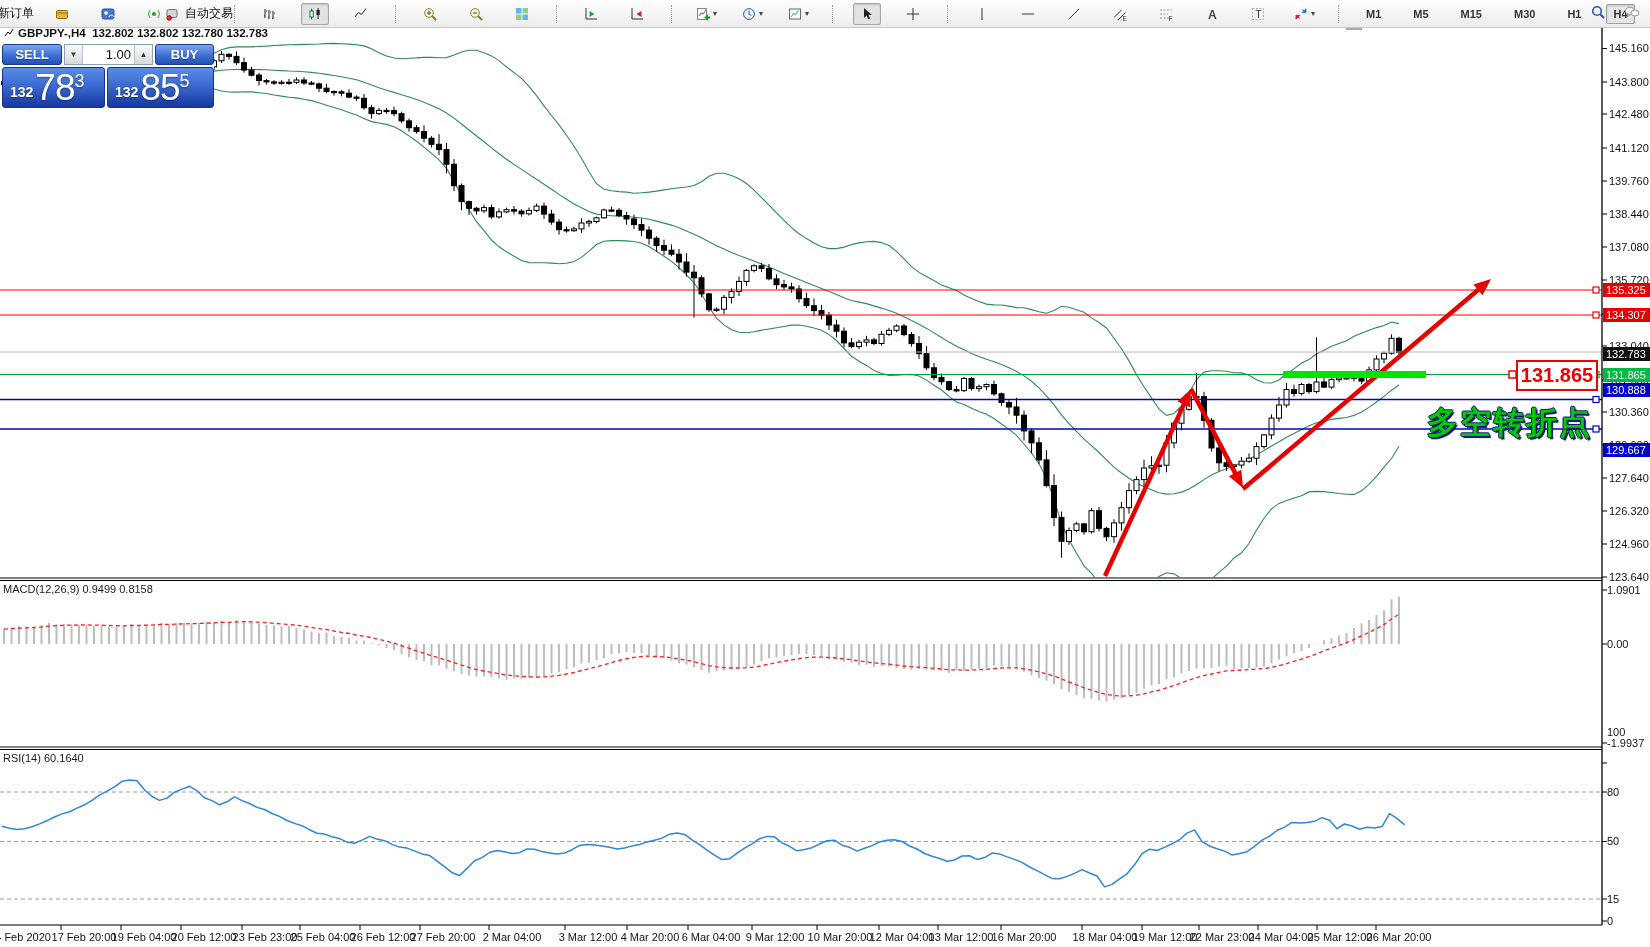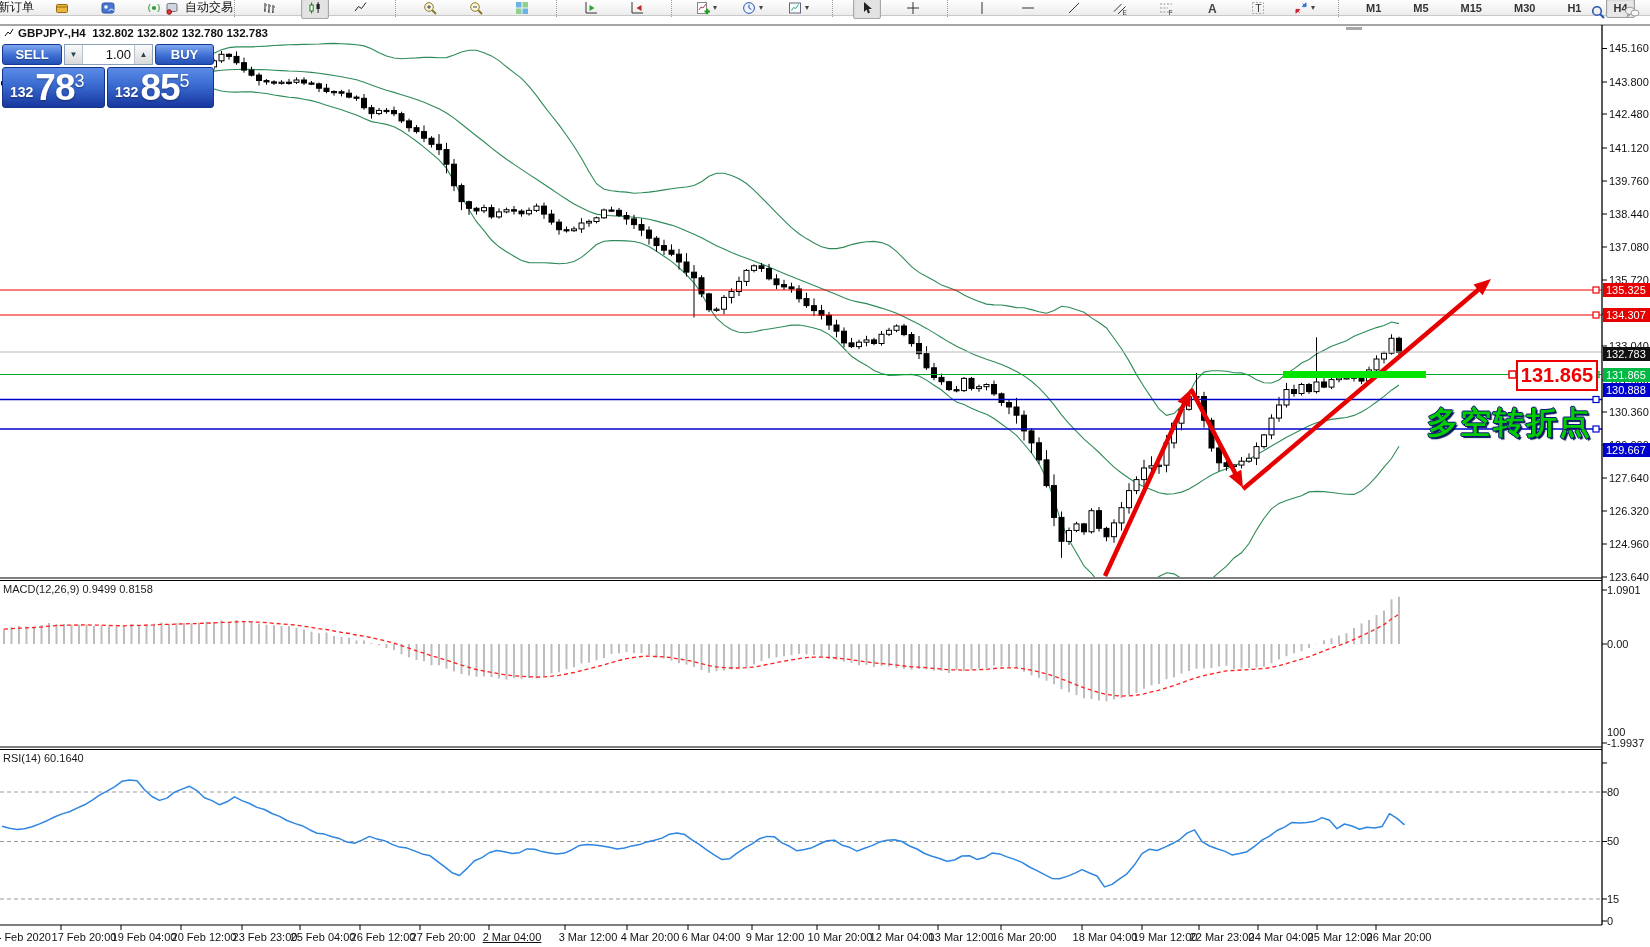--- a/index.html
+++ b/index.html
@@ -1,19 +1,19 @@
 <!DOCTYPE html>
 <html><head>
 <meta charset="utf-8">
 <style>
   html,body{margin:0;padding:0;background:#fff;}
   #app{position:relative;width:1650px;height:947px;background:#fff;overflow:hidden;
        font-family:"Liberation Sans",sans-serif;-webkit-font-smoothing:antialiased;}
   
-  .toolbar{position:absolute;left:0;top:0;width:1650px;height:16px;
+  .toolbar{position:absolute;left:0;top:0;width:1650px;height:28px;
     background:linear-gradient(#fefefe,#ececec);border-bottom:1px solid #c9c9c9;
     display:flex;align-items:center;gap:18px;padding-left:2px;box-sizing:border-box;z-index:40;}
   .tbtn{height:20px;min-width:22px;display:inline-flex;align-items:center;justify-content:center;
     border:1px solid transparent;border-radius:2px;gap:2px;padding:0 2px;cursor:default;}
   .tbtn.pressed{background:#e3e3e3;border:1px solid #a8a8a8;box-shadow:inset 0 1px 2px rgba(0,0,0,.15);}
   .tbtn .caret{font-size:8px;color:#444;line-height:1;}
   .tlabel{font-size:12px;color:#111;white-space:nowrap;padding:0 3px;}
   .tsep{width:5px;height:18px;margin:0 2px;border-left:1px dotted #9a9a9a;}
   .tfbtn{height:18px;padding:0 6px;font-size:11px;font-weight:bold;color:#333;
     display:inline-flex;align-items:center;border:1px solid transparent;border-radius:2px;}
@@ -38,21 +38,21 @@
   .vol-btn.dec{border-right:1px solid #b7c3cf;}
   .vol-btn.inc{border-left:1px solid #b7c3cf;}
   .vol-input{flex:1;border:none;outline:none;font-family:"Liberation Sans",sans-serif;
     font-size:13px;text-align:right;padding:0 3px;color:#111;min-width:0;}
   .price-box{height:39px;border:1px solid #12348c;border-radius:3px;color:#fff;display:flex;
     background:linear-gradient(#5c8ce6,#3a6ad0 45%,#17379e);overflow:hidden;
     text-shadow:0 1px 2px rgba(0,0,0,.4);}
   .price-box.sell{width:102px;}
   .price-box.buy{width:106px;}
   .pp{font-size:14px;font-weight:bold;margin:16px 0 0 7px;}
-  .pb{font-size:37px;font-weight:700;line-height:39px;margin-left:2px;letter-spacing:-1px;}
+  .pb{font-size:37px;font-weight:400;line-height:39px;margin-left:2px;letter-spacing:-1px;}
   .ps{font-size:18px;font-weight:500;margin-top:3px;}
   
   .ind-label{position:absolute;left:3px;font-size:11px;color:#1a1a1a;white-space:pre;z-index:10;}
   
   .tick-label{position:absolute;left:1609px;font-size:11px;color:#111;white-space:nowrap;}
   .scale-label{position:absolute;left:1607px;font-size:11px;color:#111;white-space:nowrap;}
   .badge{position:absolute;left:1603px;width:47px;height:14px;font-size:11px;color:#fff;
     display:flex;align-items:center;padding-left:3px;box-sizing:border-box;z-index:5;}
   .time-label{position:absolute;top:931px;font-size:11px;color:#111;white-space:nowrap;
     transform:translateX(-50%);}
@@ -1058,21 +1058,21 @@
     </div>
 <div id="time-labels">
       <span class="time-label" style="left: 20px;">14 Feb 2020</span>
       <span class="time-label" style="left: 84px;">17 Feb 20:00</span>
       <span class="time-label" style="left: 144px;">19 Feb 04:00</span>
       <span class="time-label" style="left: 204px;">20 Feb 12:00</span>
       <span class="time-label" style="left: 265px;">23 Feb 23:00</span>
       <span class="time-label" style="left: 323px;">25 Feb 04:00</span>
       <span class="time-label" style="left: 383px;">26 Feb 12:00</span>
       <span class="time-label" style="left: 443px;">27 Feb 20:00</span>
-      <span class="time-label" style="left: 512px; text-decoration: underline;">2 Mar 04:00</span>
+      <span class="time-label" style="left: 512px;">2 Mar 04:00</span>
       <span class="time-label" style="left: 588px;">3 Mar 12:00</span>
       <span class="time-label" style="left: 650px;">4 Mar 20:00</span>
       <span class="time-label" style="left: 711px;">6 Mar 04:00</span>
       <span class="time-label" style="left: 775px;">9 Mar 12:00</span>
       <span class="time-label" style="left: 840px;">10 Mar 20:00</span>
       <span class="time-label" style="left: 902px;">12 Mar 04:00</span>
       <span class="time-label" style="left: 961px;">13 Mar 12:00</span>
       <span class="time-label" style="left: 1024px;">16 Mar 20:00</span>
       <span class="time-label" style="left: 1105px;">18 Mar 04:00</span>
       <span class="time-label" style="left: 1165px;">19 Mar 12:00</span>

